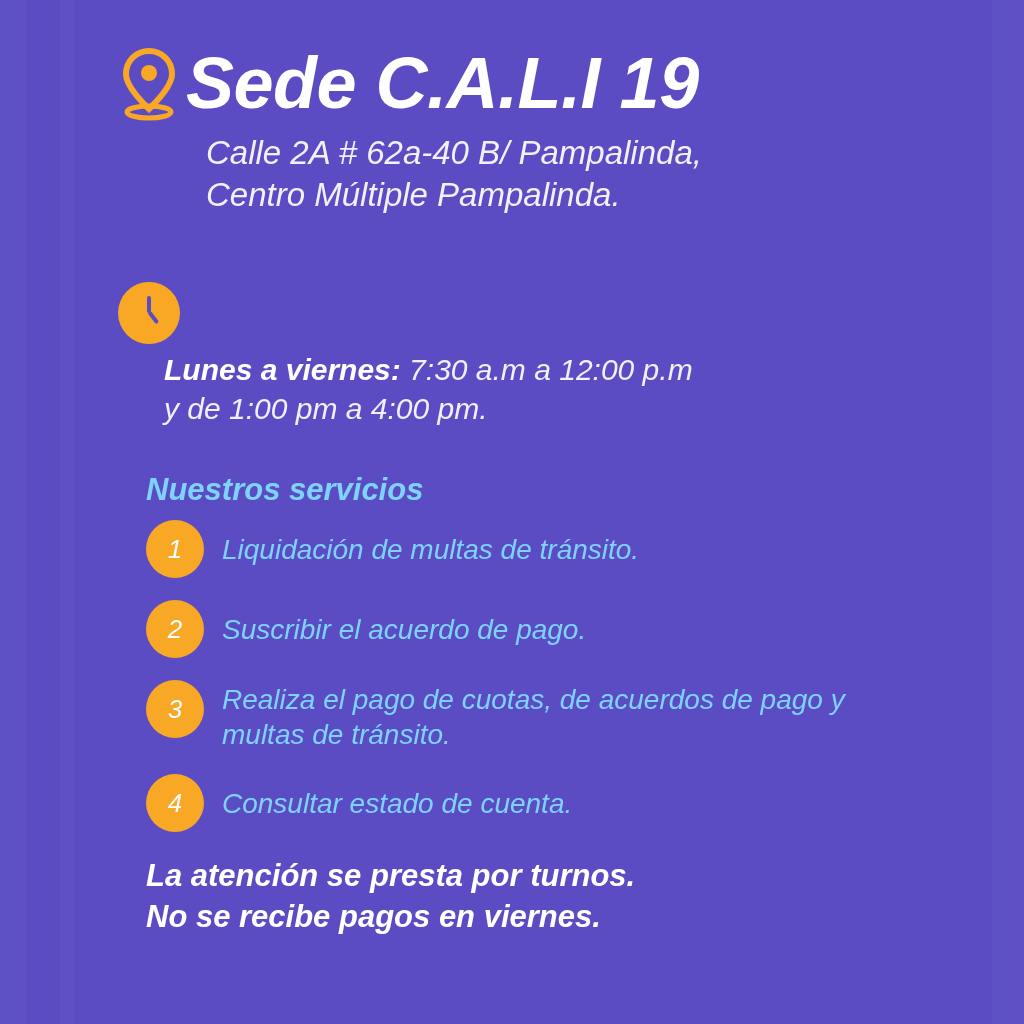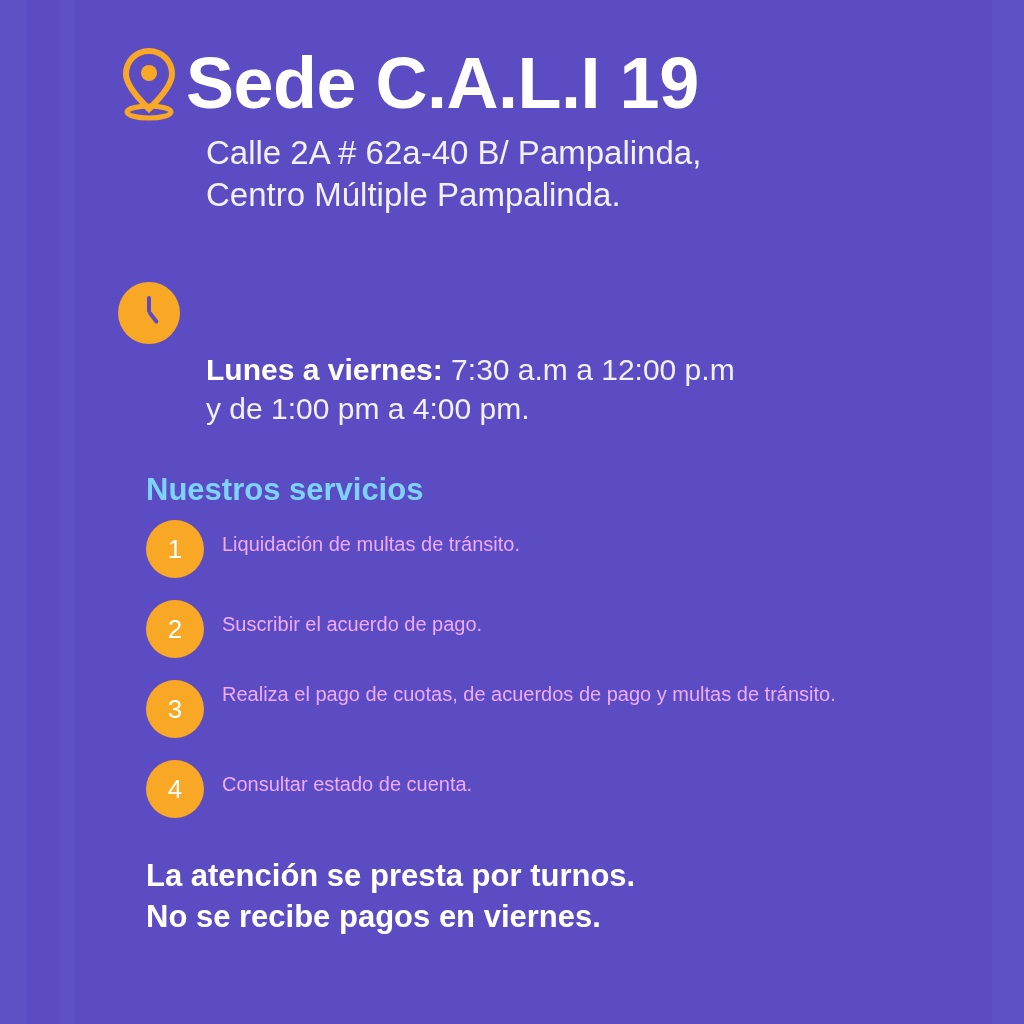--- a/index.html
+++ b/index.html
@@ -27,20 +27,21 @@
   }
   .bg-band.b1 { left: 0px; }
   .bg-band.b2 { left: 60px; width: 14px; }
   .bg-band.b3 { left: 992px; width: 32px; }
 
   .page {
     position: relative;
     width: 936px;
     height: 1024px;
     box-sizing: border-box;
+    font-style: italic;
   }
 
   
   .header {
     position: absolute;
     left: 118px;
     top: 46px;
     width: 860px;
   }
   .header-row {
@@ -111,21 +112,21 @@
     transform: rotate(-38deg);
     transform-origin: top center;
   }
   .schedule-title {
     font-size: 44px;
     font-weight: bold;
     color: #ffffff;
   }
   .schedule-detail {
     margin-top: 6px;
-    margin-left: 88px;
+    margin-left: 46px;
     font-size: 30px;
     line-height: 1.3;
     color: #f2f0fb;
   }
   .schedule-detail .days {
     font-weight: bold;
     color: #ffffff;
   }
 
   
@@ -153,23 +154,23 @@
     border-radius: 50%;
     background: #f9a826;
     color: #ffffff;
     font-size: 26px;
     display: flex;
     align-items: center;
     justify-content: center;
     margin-right: 18px;
   }
   .service-text {
-    font-size: 20px;
+    font-size: 28px;
     line-height: 1.25;
-    color: #f0abfc;
+    color: #7dd3fc;
     padding-top: 12px;
     max-width: 700px;
   }
   .service-item.two-line .service-text {
     padding-top: 2px;
   }
 
   
   .footer-note {
     position: absolute;

